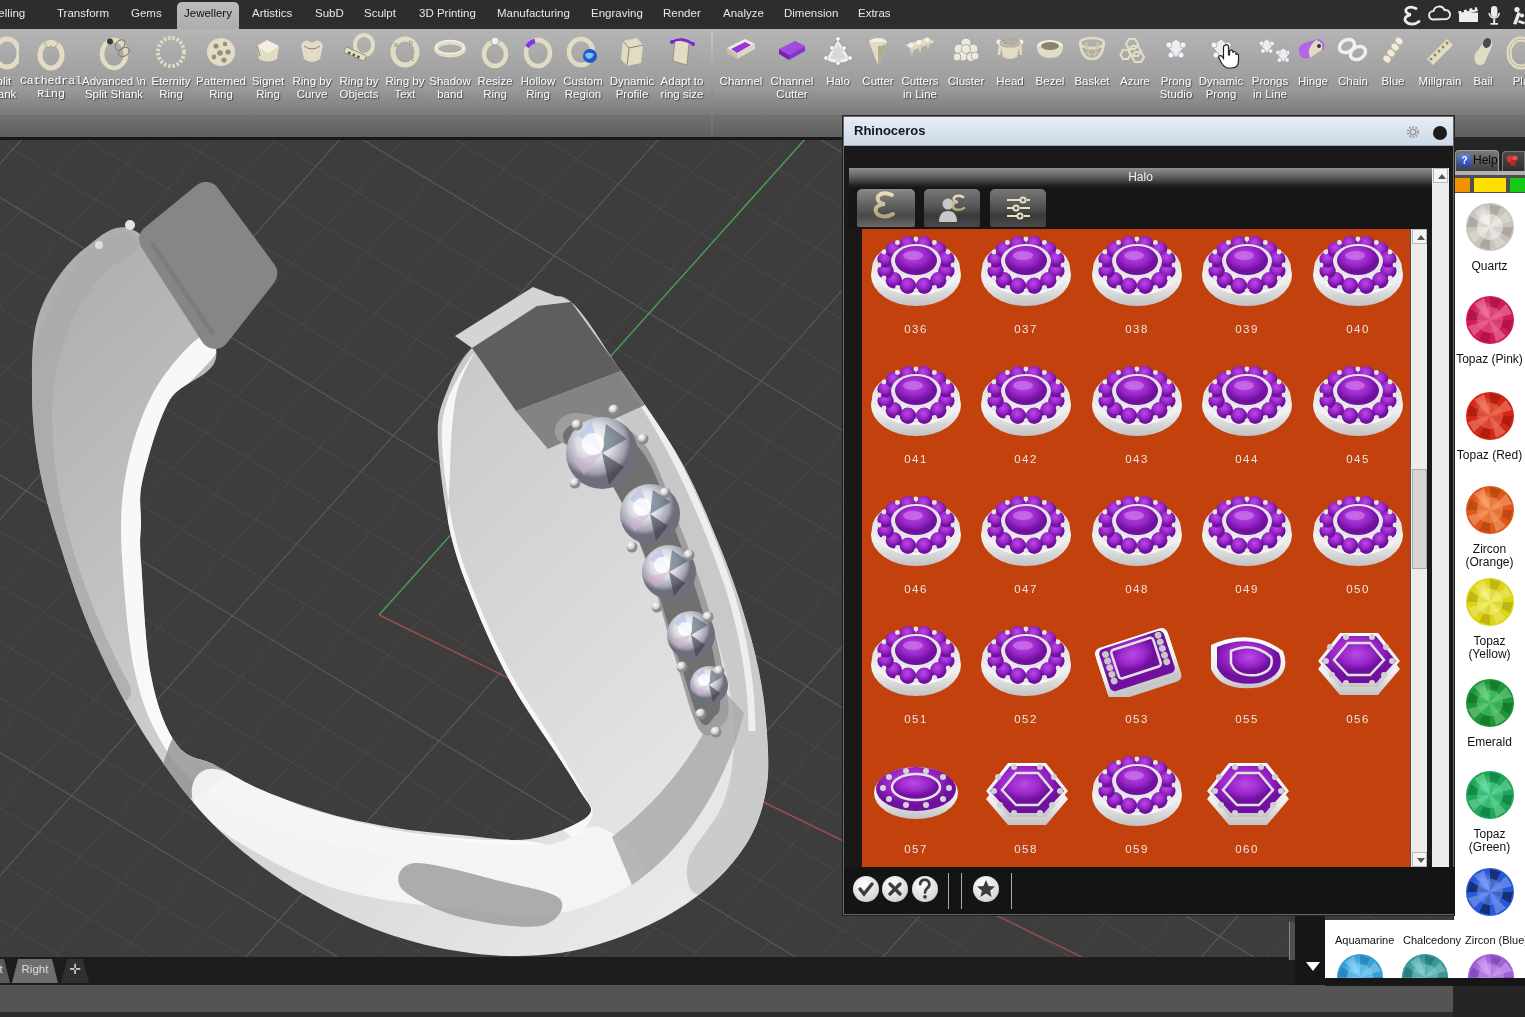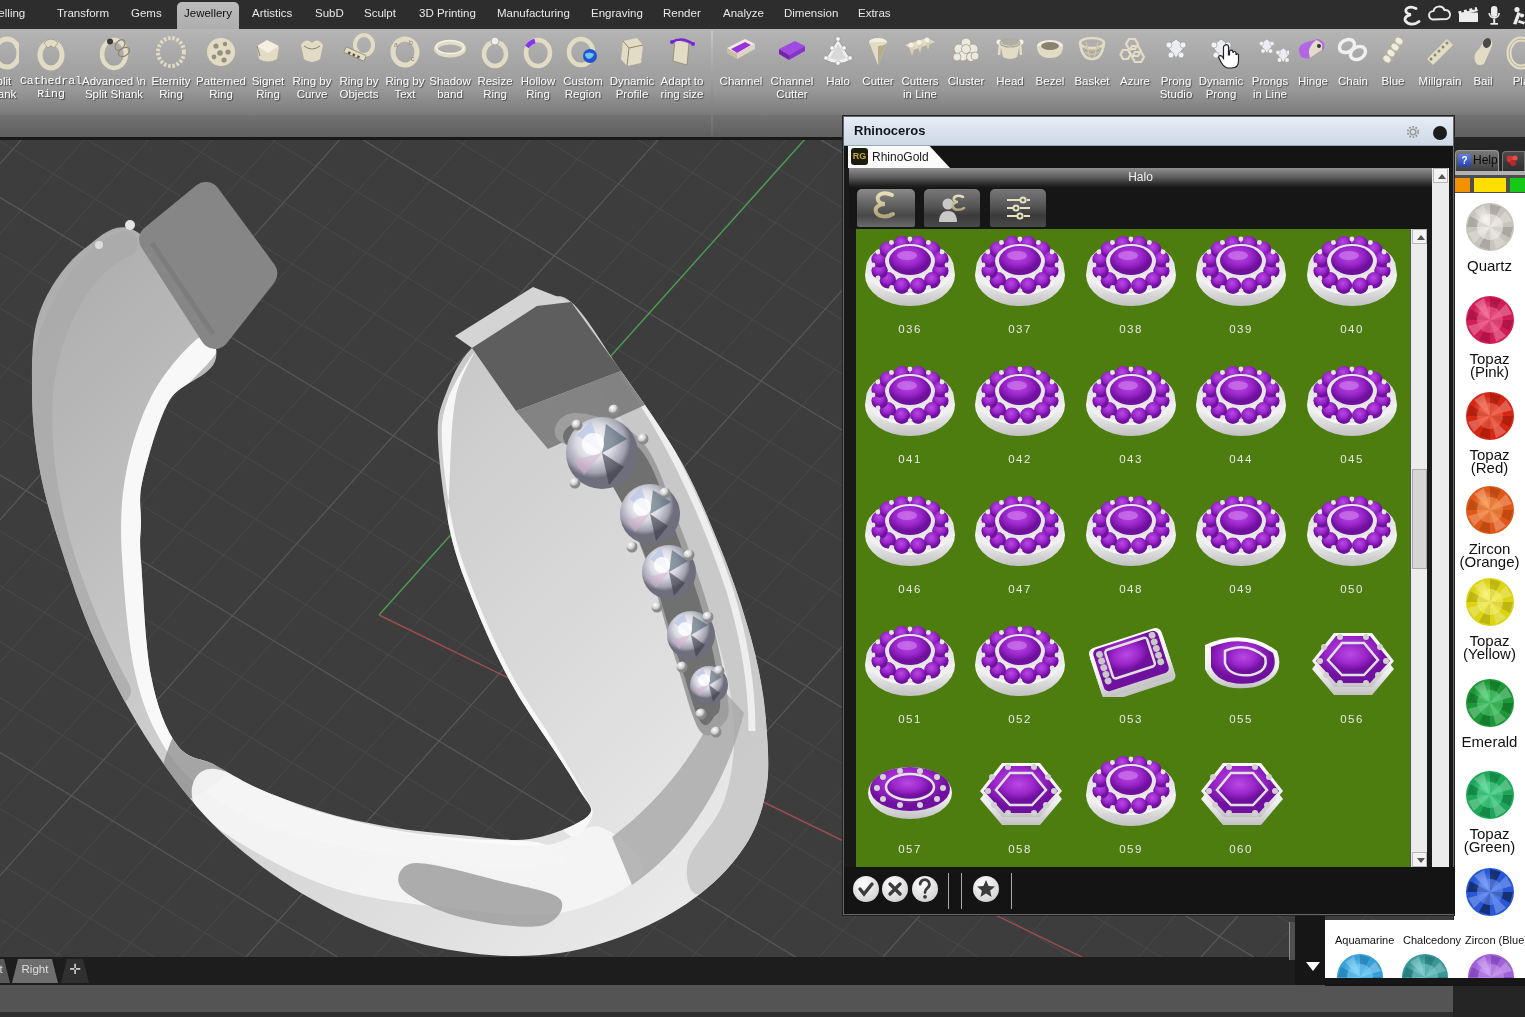--- a/index.html
+++ b/index.html
@@ -24,21 +24,21 @@
 .wtext{position:absolute;left:10px;top:6px;font-size:13px;font-weight:bold;color:#10161e}
 .wclose{position:absolute;right:6px;top:9px;width:14px;height:14px;border-radius:50%;background:#1c1c1c}
 .wtabstrip{position:absolute;left:0;top:29px;width:100%;height:22px;background:#141414}
 .rgtab{position:absolute;left:4px;top:0;width:102px;height:22px;background:#fbfbfb;clip-path:polygon(0 0,80% 0,100% 100%,0 100%)}
 .rgicon{position:absolute;left:3px;top:2px;width:17px;height:17px;background:#1c1c10;border-radius:3px;color:#c8a830;font-size:9px;font-weight:bold;text-align:center;padding-top:3px}
 .rgname{position:absolute;left:24px;top:4px;font-size:12px;color:#1a1a1a}
 .halobar{position:absolute;left:5px;top:51px;width:583px;height:19px;background:linear-gradient(#909090,#5e5e5e 48%,#2a2a2a 85%,#1a1a1a);color:#f0f0f0;font-size:12px;text-align:center;padding-top:2px}
 .wtabs{position:absolute;left:5px;top:71px;width:583px;height:41px;background:#161616}
 .wtab{display:inline-block;width:56px;height:38px;margin:1px 0 0 5px;background:linear-gradient(#787878,#565656 45%,#3a3a3a 70%,#4a4a4a);border-radius:5px 5px 2px 2px;text-align:center;vertical-align:top}
 .wtab.sel{background:linear-gradient(#8a8a8a,#5e5e5e 45%,#484848 70%,#6a6a6a);width:58px;margin-left:8px}
-.wgrid{position:absolute;left:12px;top:112px;width:561px;height:638px;background:#4d7c0f;overflow:hidden}
+.wgrid{position:absolute;left:18px;top:112px;width:561px;height:638px;background:#c2410c;overflow:hidden}
 .thumb{position:absolute;width:92px;text-align:center}
 .tnum{font-size:11.5px;color:#e8e8e8;margin-top:12px;letter-spacing:1.5px}
 .isb{position:absolute;left:566px;top:112px;width:17px;height:638px;background:#ececec;border-left:1px solid #555}
 .osb{position:absolute;left:588px;top:51px;width:17px;height:745px;background:#ececec}
 .sbarrow{position:absolute;left:1px;width:15px;height:15px;background:#f4f4f4;border:1px solid #b8b8b8}
 .sbarrow.up{top:0}
 .sbarrow.dn{bottom:0}
 .sbarrow.up:after{content:"";position:absolute;left:3.5px;top:5px;border-left:4px solid transparent;border-right:4px solid transparent;border-bottom:5px solid #555}
 .sbarrow.dn:after{content:"";position:absolute;left:3.5px;top:5px;border-left:4px solid transparent;border-right:4px solid transparent;border-top:5px solid #555}
 .sbthumb{position:absolute;left:1px;top:240px;width:15px;height:100px;background:#d6d6d6;border:1px solid #aaa}
@@ -46,21 +46,21 @@
 .cbtn{position:absolute;top:9px;width:26px;height:26px;border-radius:50%;background:radial-gradient(circle at 40% 30%,#ffffff,#d8d8d8 70%,#b0b0b0)}
 .vline{position:absolute;top:6px;width:1px;height:36px;background:#cfcfcf;opacity:.8}
 .sidebar{position:absolute;left:1453px;top:137px;width:72px;height:880px;background:#252525;z-index:10}
 .sbtabs{position:absolute;left:0;top:13px;width:72px;height:22px}
 .helptab{position:absolute;left:2px;top:0;width:44px;height:21px;background:linear-gradient(#7a7a7a,#3f3f3f);border:1px solid #999;border-bottom:none;border-radius:4px 4px 0 0;font-size:12px;color:#0a0a0a;padding:2px 0 0 17px}
 .hicon{position:absolute;left:2px;top:3px;width:13px;height:13px;background:linear-gradient(#6080e8,#2840a8);border-radius:2px;color:#fff;font-size:10px;font-weight:bold;text-align:center;line-height:13px}
 .helptab2{position:absolute;left:49px;top:1px;width:23px;height:20px;background:linear-gradient(#4a4a4a,#2e2e2e);border:1px solid #777;border-bottom:none;border-radius:4px 0 0 0;font-size:11px;color:#ccc;padding:2px 0 0 2px}
 .swrow{position:absolute;left:0;top:34px;width:72px;height:22px;background:#4e4e4e;border-top:4px solid #b2b2b2}
 .sw{position:absolute;top:3px;height:14px}
 .spanel{position:absolute;left:1px;top:56px;width:71px;height:783px;background:#fff}
-.slbl{position:absolute;left:0;width:71px;text-align:center;font-size:15px;color:#111;line-height:12.5px}
+.slbl{position:absolute;left:0;width:71px;text-align:center;font-size:12px;color:#111;line-height:12.5px}
 .bband{position:absolute;left:1325px;top:920px;width:200px;height:58px;background:#fff;z-index:15}
 .blbl{position:absolute;top:14px;font-size:11px;color:#111;white-space:nowrap}
 .bgap{position:absolute;left:1295px;top:915px;width:30px;height:70px;background:#161616;z-index:14}
 .btri{position:absolute;left:1306px;top:962px;z-index:16;width:0;height:0;border-left:7px solid transparent;border-right:7px solid transparent;border-top:9px solid #fff}
 .bdark{position:absolute;left:1325px;top:977px;width:200px;height:9px;background:#161616;z-index:15}
 </style></head><body>
 <div class="viewport">
     <svg class="vpsvg" width="1453" height="818" viewBox="0 139 1453 818">
 <defs>
 <linearGradient id="metal" x1="0" y1="0" x2="1" y2="1">
@@ -888,26 +888,20 @@
 </div>
 <div class="rgwin">
 <div class="wtitle">
       <span class="wtext">Rhinoceros</span>
 <svg style="position:absolute;right:32px;top:7px" width="16" height="16" viewBox="0 0 16 16">
         <circle cx="8" cy="8" r="5.2" fill="none" stroke="#9a9a9a" stroke-width="1.8" stroke-dasharray="1.8,1.5"></circle>
         <circle cx="8" cy="8" r="2.8" fill="none" stroke="#9a9a9a" stroke-width="1.5"></circle>
       </svg>
 <div class="wclose"></div>
     </div>
-<div class="wtabstrip">
-      <div class="rgtab">
-        <span class="rgicon">RG</span>
-        <span class="rgname">RhinoGold</span>
-      </div>
-    </div>
 <div class="halobar">Halo</div>
 <div class="wtabs">
 <div class="wtab sel"><svg width="56" height="38" viewBox="0 0 30 38">
           <defs>
             <linearGradient id="gold" x1="0" y1="0" x2="0" y2="1">
               <stop offset="0" stop-color="#e8ddb8"></stop>
               <stop offset="1" stop-color="#b0a478"></stop>
             </linearGradient>
           </defs>
           <path d="M21,6 C12,2 5,6 7,11 C8,14 12,15 14,15 C9,15 3,18 5,23 C7,28 16,29 22,25" fill="none" stroke="url(#gold)" stroke-width="4" stroke-linecap="round"></path>

